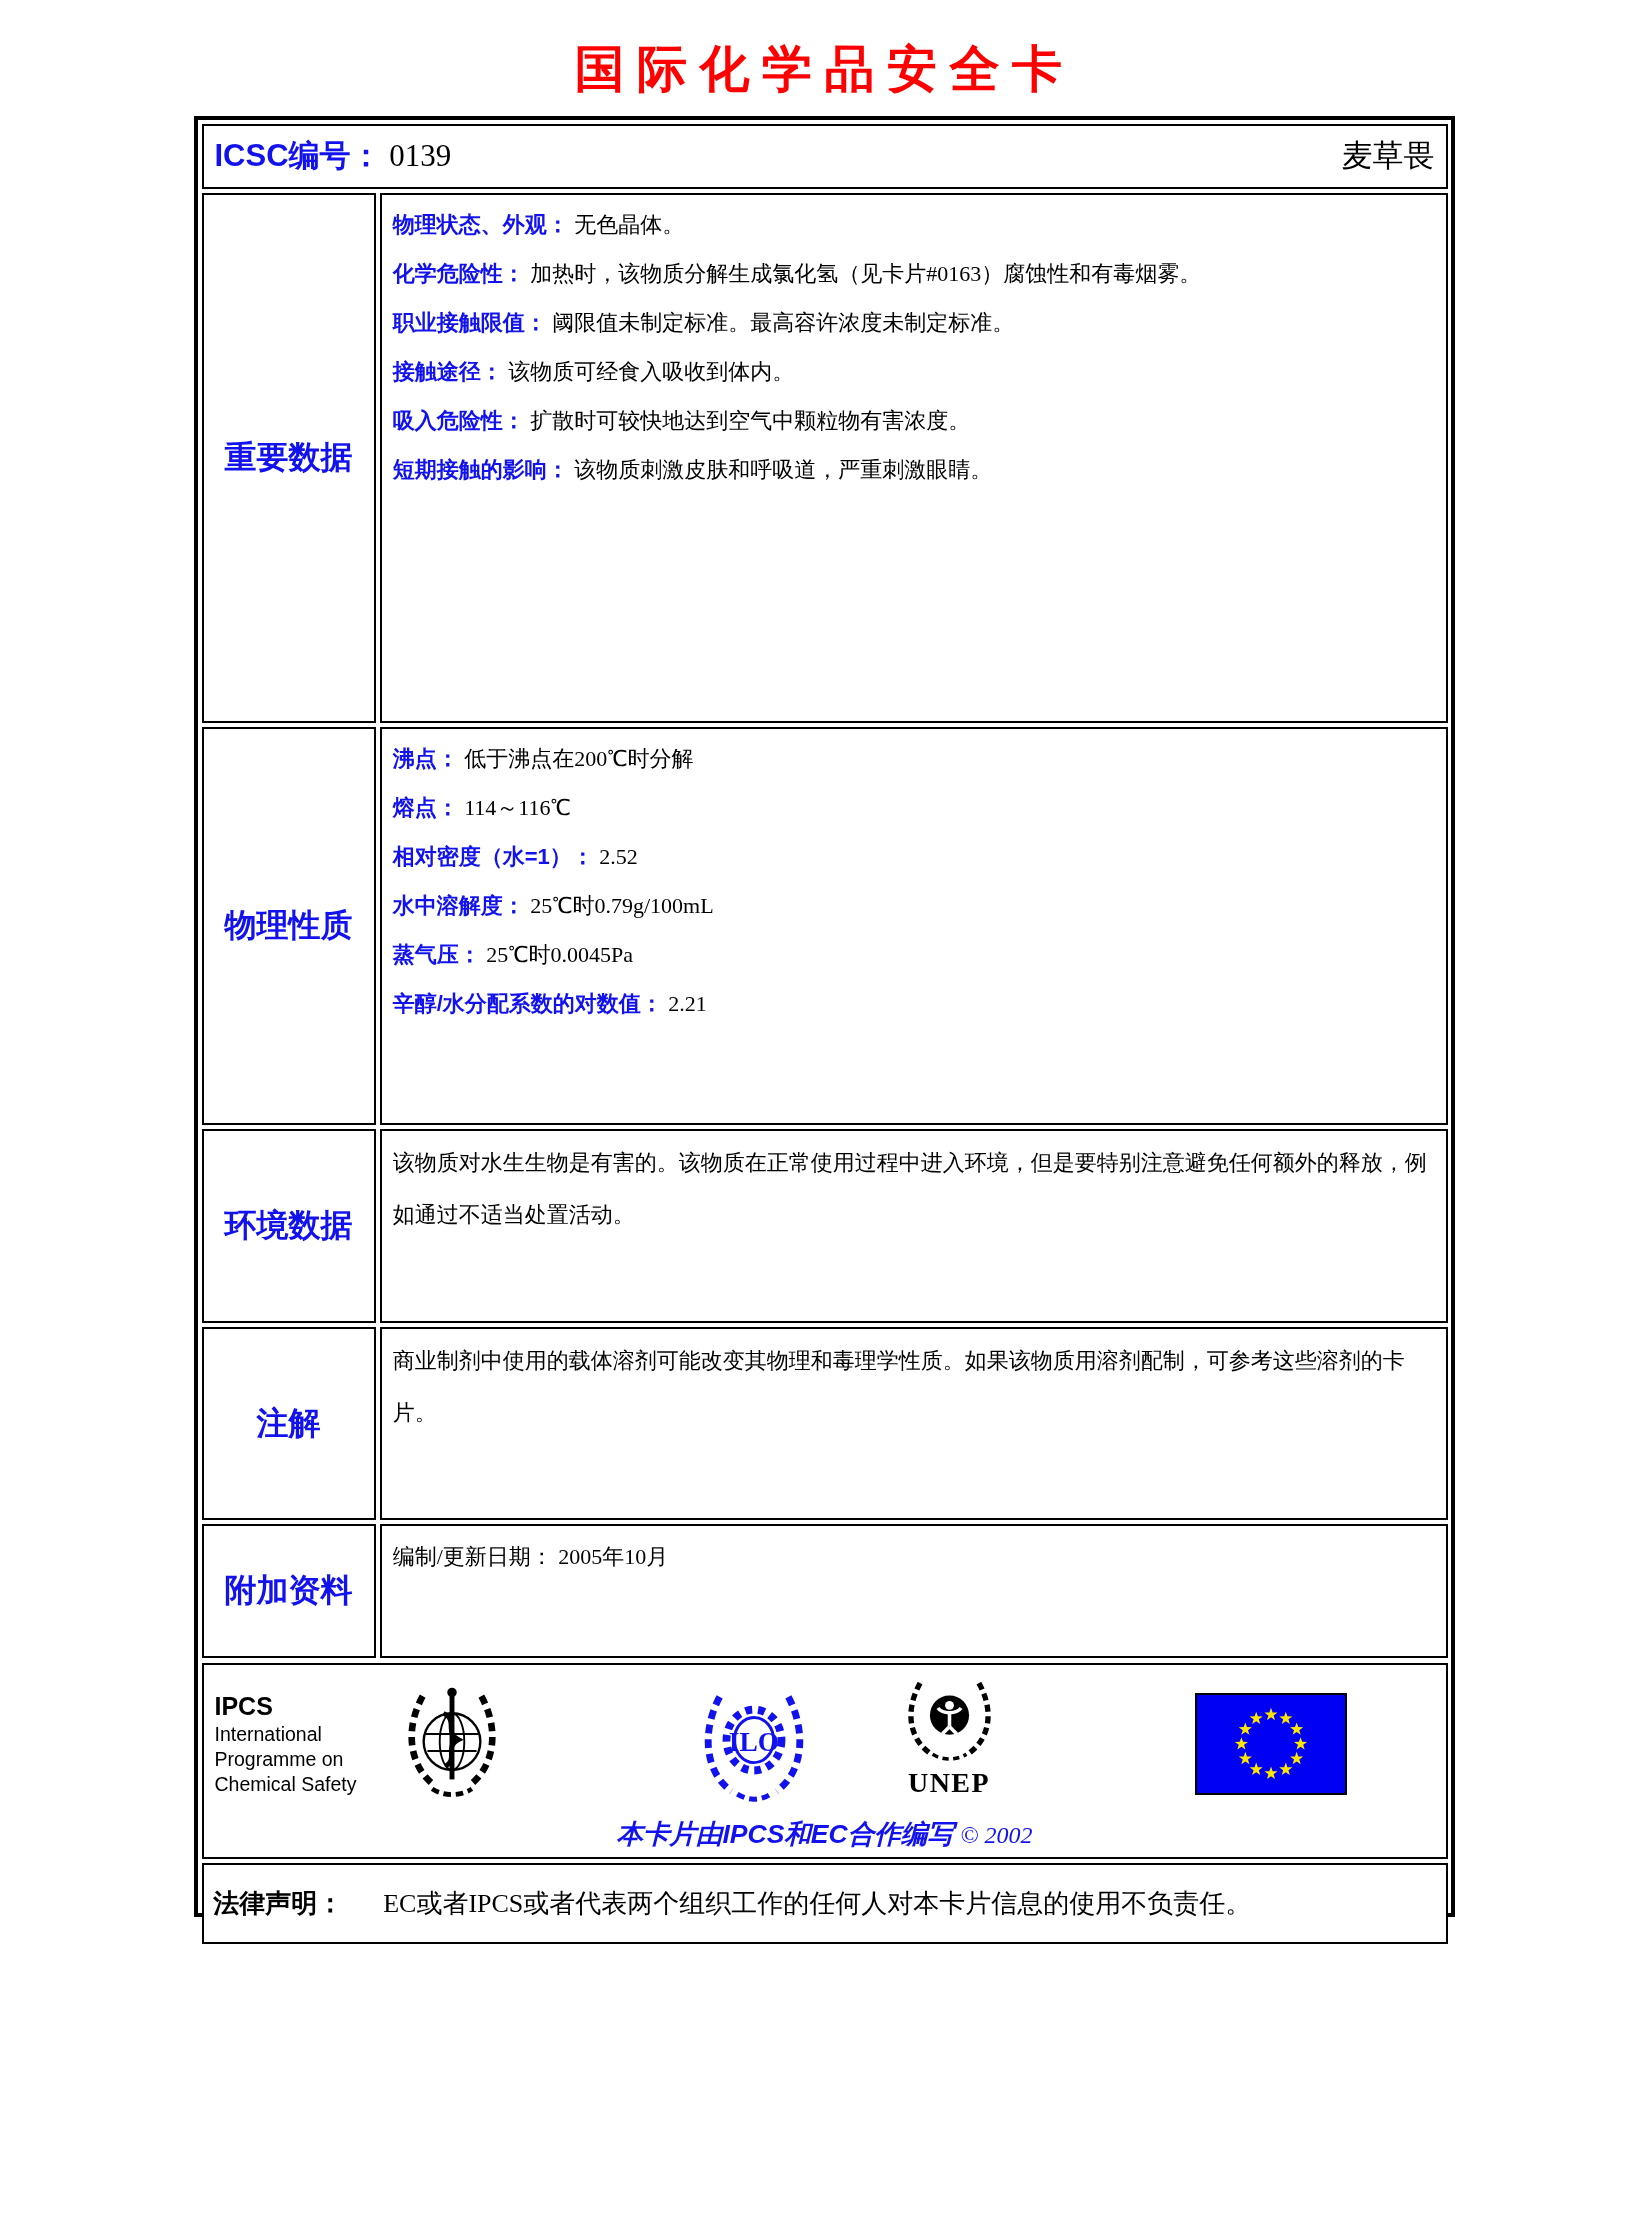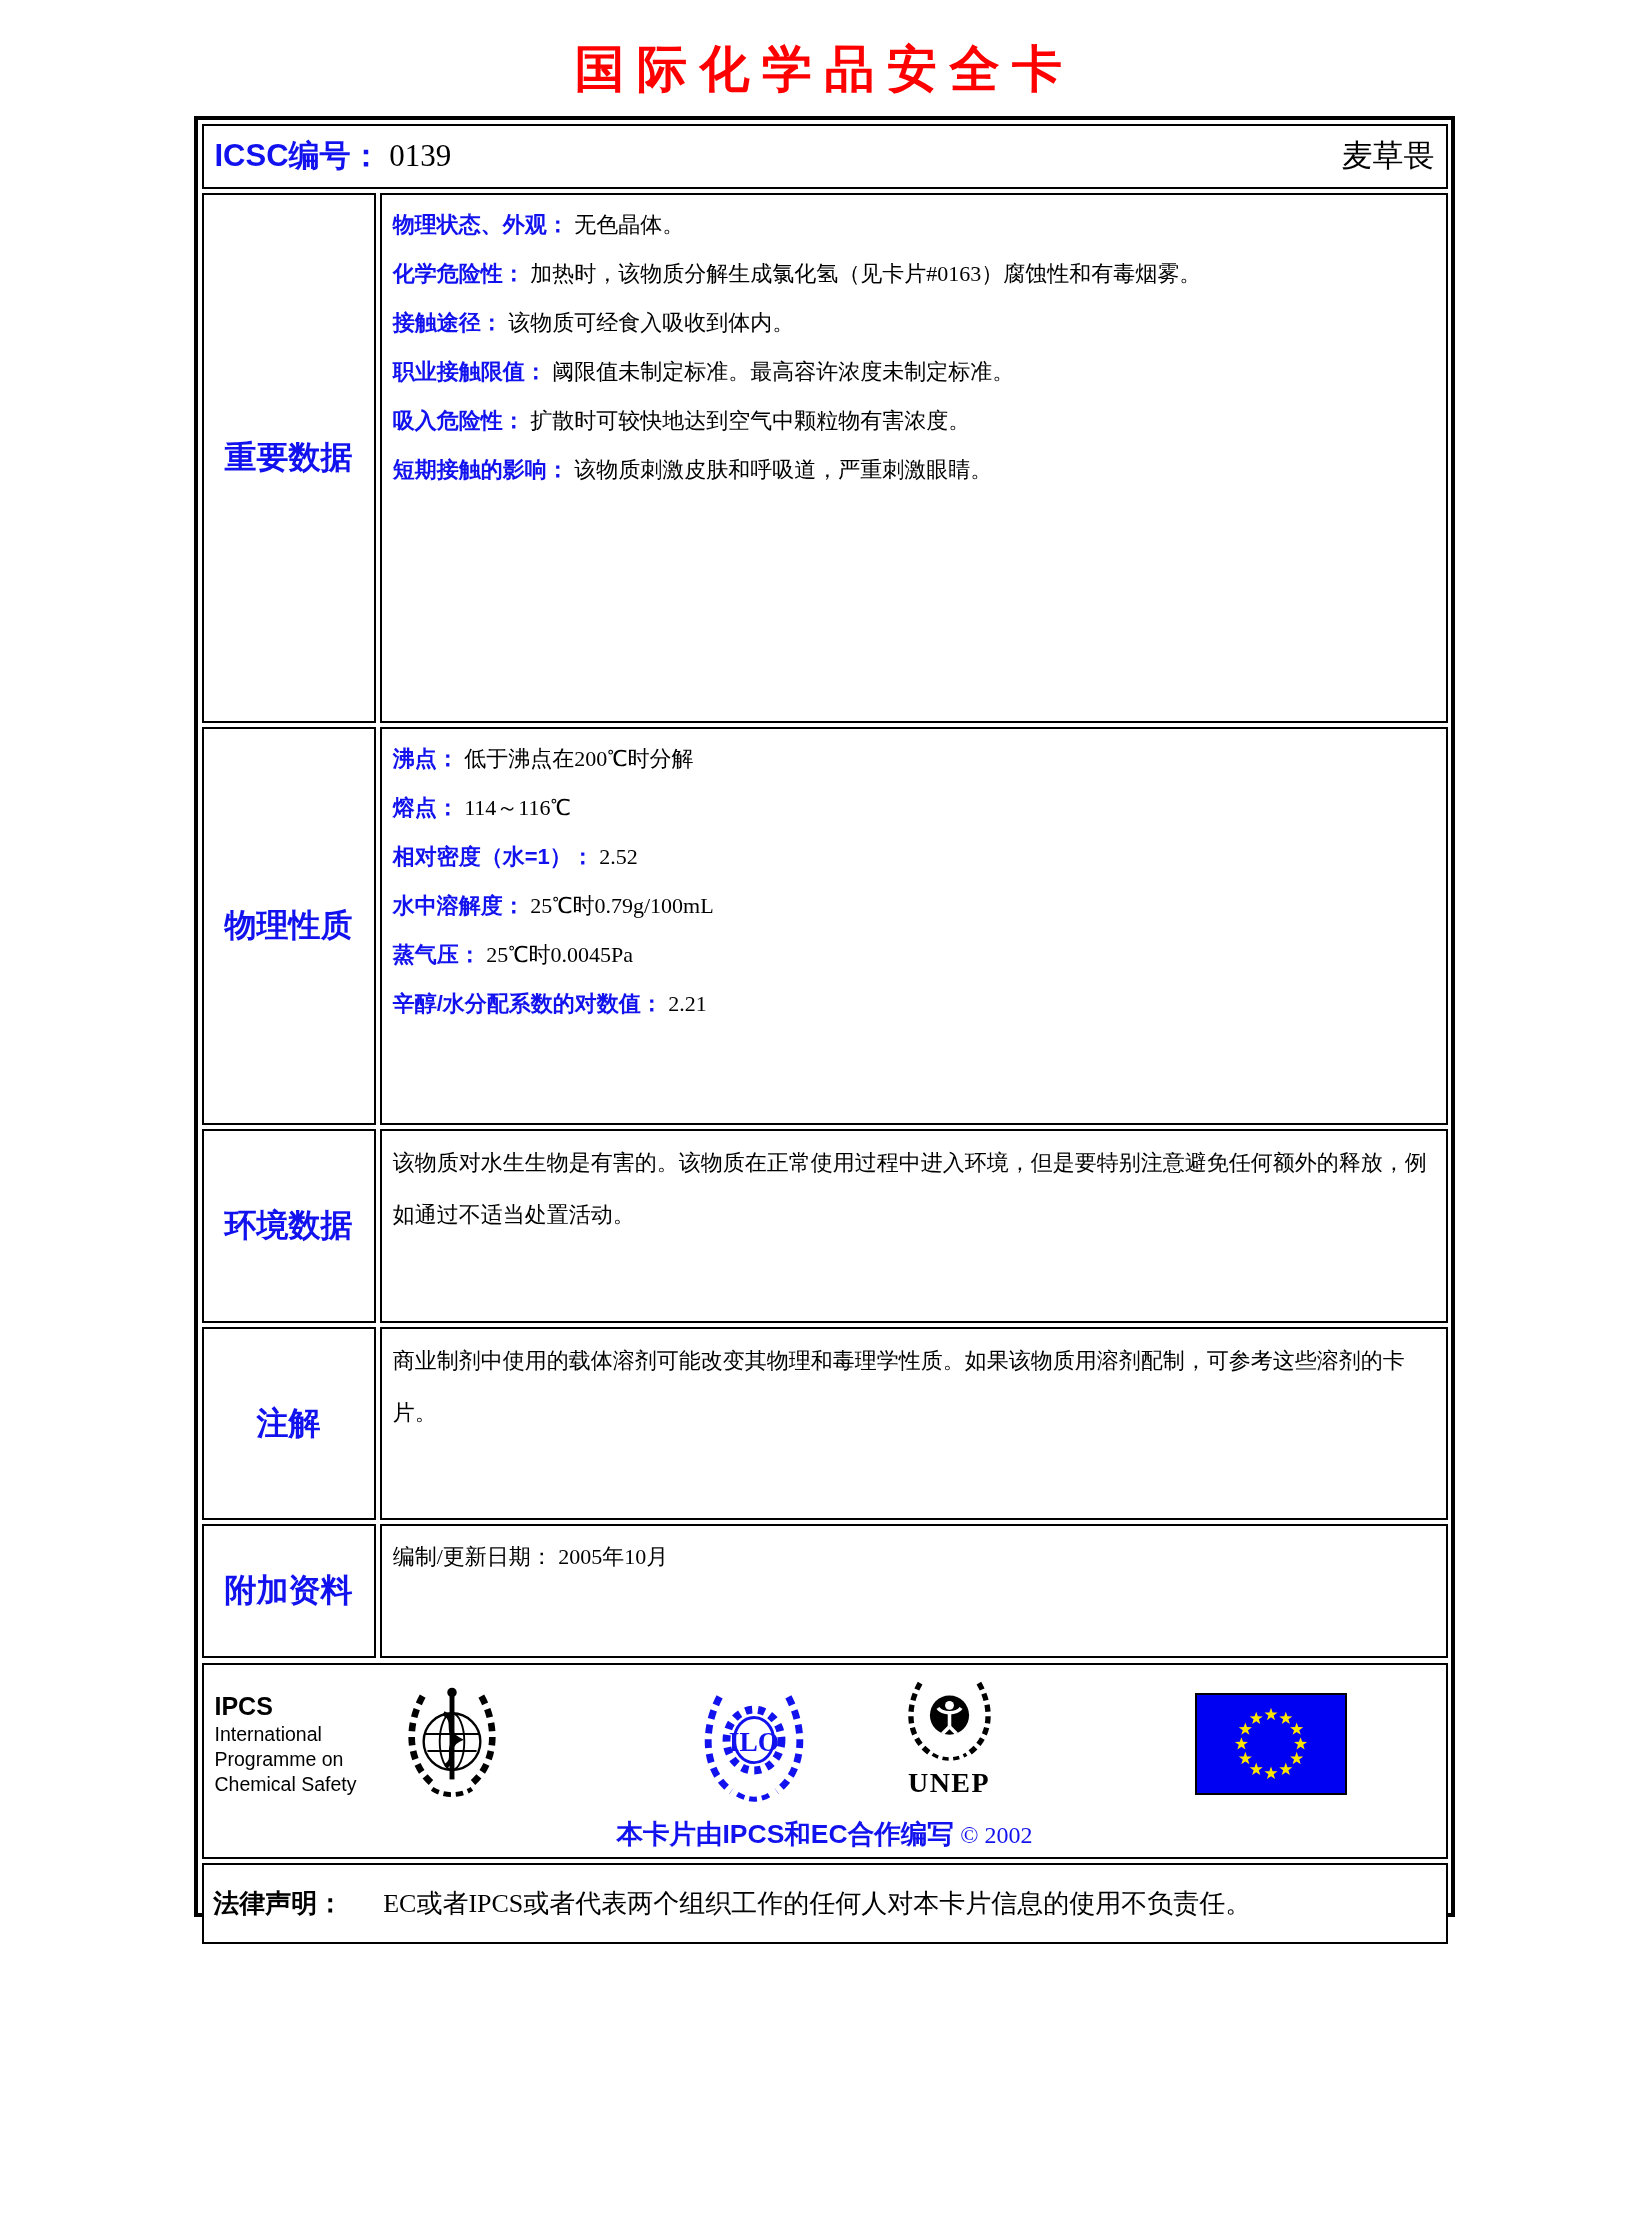--- a/index.html
+++ b/index.html
@@ -50,21 +50,21 @@
   .unep-text{
     font-family:"Liberation Serif",serif;font-weight:bold;font-size:28px;
     letter-spacing:1.4px;line-height:31px;color:#000;
   }
   .eu-flag{
     position:absolute;left:991px;top:28px;width:152px;height:102px;
     border:2.1px solid #000;box-sizing:border-box;background:#0000f2;
   }
   .credit{
     position:absolute;left:0;bottom:4.2px;width:100%;text-align:center;
-    font-size:26.5px;color:#1212ee;white-space:nowrap;
+    font-size:26.5px;color:#1212ee;white-space:nowrap;font-style:italic;
   }
   .credit .c-main{font-family:"Liberation Sans",sans-serif;font-weight:bold;}
   .credit .c-year{font-family:"Liberation Serif",serif;font-weight:normal;font-size:24px;}
   .legal{display:flex;align-items:center;padding:0 9.7px;font-size:26px;}
   .legal .k2{
     font-family:"Liberation Sans",sans-serif;font-weight:bold;color:#000;
     white-space:nowrap;
   }
   .legal .v2{font-family:"Liberation Serif",serif;color:#000;margin-left:40px;}
 </style>
@@ -90,26 +90,26 @@
     <div class="box con">
       <div class="pline">
         <span class="k">物理状态、外观：</span>
         <span class="v">无色晶体。</span>
       </div>
       <div class="pline">
         <span class="k">化学危险性：</span>
         <span class="v">加热时，该物质分解生成氯化氢（见卡片#0163）腐蚀性和有毒烟雾。</span>
       </div>
       <div class="pline">
+        <span class="k">职业接触限值：</span>
+        <span class="v">阈限值未制定标准。最高容许浓度未制定标准。</span>
+      </div>
+      <div class="pline">
         <span class="k">接触途径：</span>
         <span class="v">该物质可经食入吸收到体内。</span>
-      </div>
-      <div class="pline">
-        <span class="k">职业接触限值：</span>
-        <span class="v">阈限值未制定标准。最高容许浓度未制定标准。</span>
       </div>
       <div class="pline">
         <span class="k">吸入危险性：</span>
         <span class="v">扩散时可较快地达到空气中颗粒物有害浓度。</span>
       </div>
       <div class="pline">
         <span class="k">短期接触的影响：</span>
         <span class="v">该物质刺激皮肤和呼吸道，严重刺激眼睛。</span>
       </div>
     </div>

